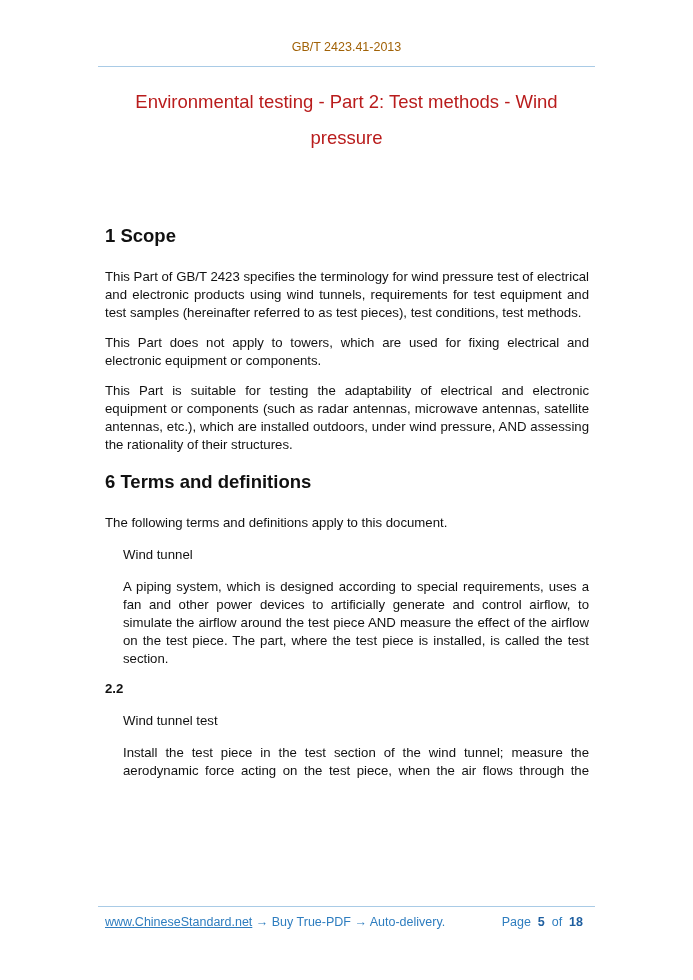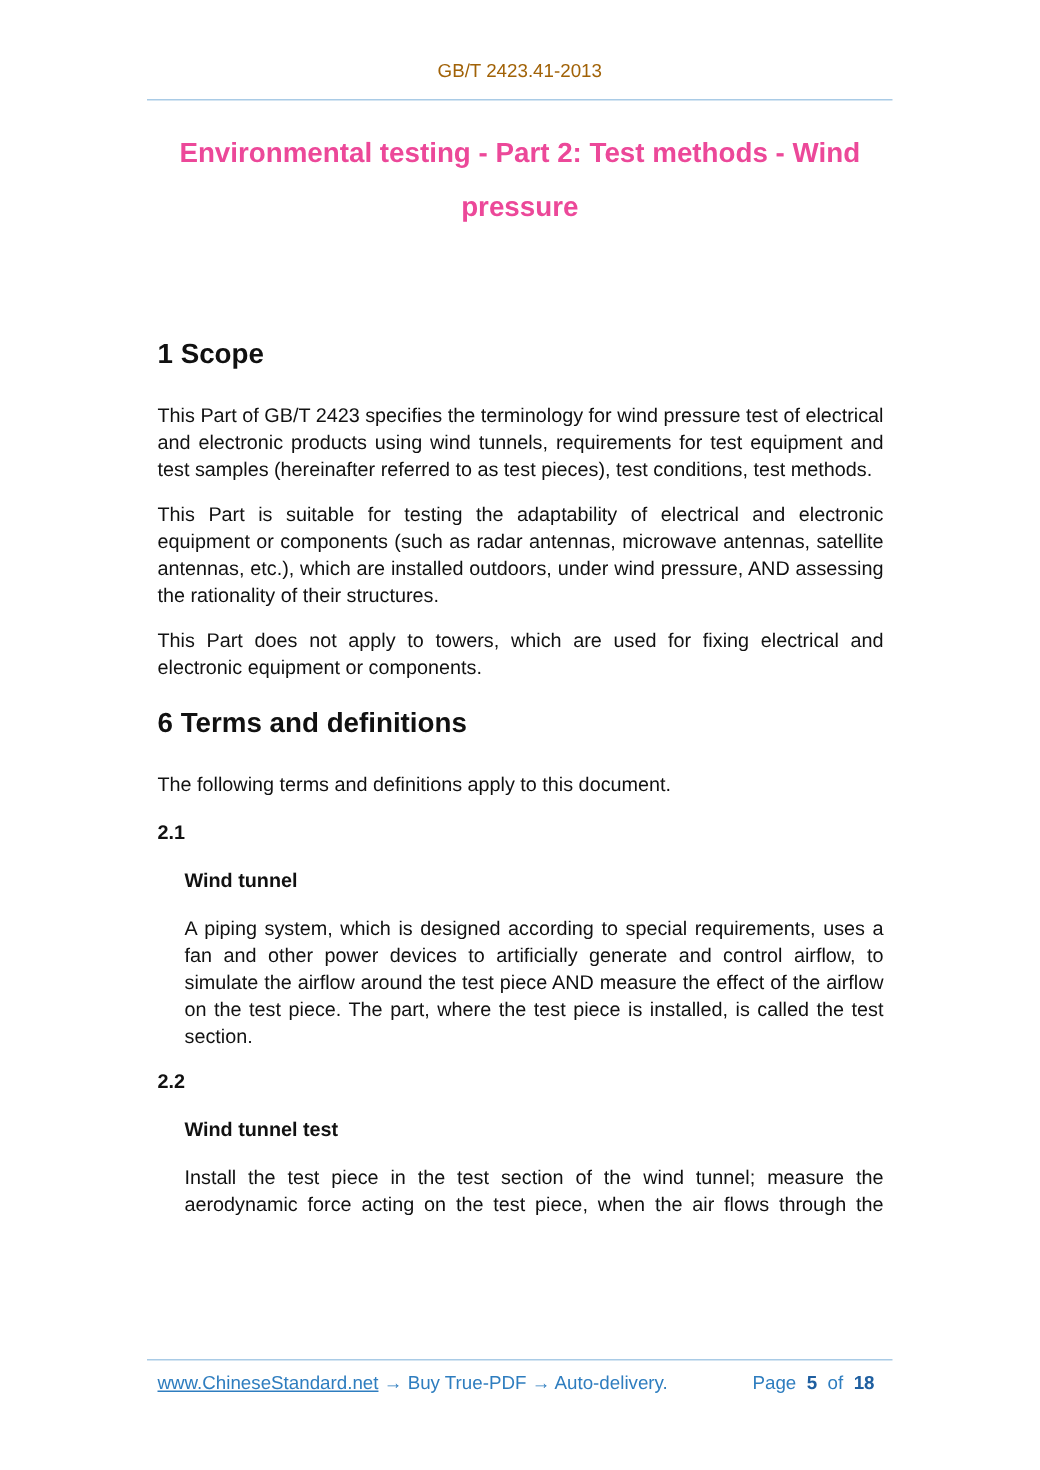--- a/index.html
+++ b/index.html
@@ -33,24 +33,24 @@
     }
     .rule.top { top: 66px; }
     .rule.bottom { top: 906px; }
 
     .doc-title {
       position: absolute;
       top: 84px;
       left: 98px;
       width: 497px;
       text-align: center;
-      font-weight: bold;
+      font-weight: normal;
       font-size: 18.5px;
       line-height: 36px;
-      color: #ec4899;
+      color: #b91c1c;
       margin: 0;
     }
 
     .content {
       position: absolute;
       top: 222px;
       left: 105px;
       width: 484px;
       font-size: 13.2px;
       line-height: 18px;
@@ -66,21 +66,21 @@
       text-align: justify;
     }
     .term-num {
       font-weight: bold;
       margin: 0 0 14px 0;
     }
     .term-block {
       padding-left: 18px;
     }
     .term-name {
-      font-weight: bold;
+      font-weight: normal;
       margin: 0 0 14px 0;
     }
     .sec2 { margin-top: 14px; }
 
     .footer {
       position: absolute;
       top: 915px;
       left: 105px;
       width: 484px;
       font-size: 12.5px;
@@ -105,30 +105,29 @@
 
 <div class="page-header">GB/T 2423.41-2013</div>
 <div class="rule top"></div>
 
 <h1 class="doc-title">Environmental testing - Part 2: Test methods - Wind pressure</h1>
 
 <div class="content">
   <section>
     <h2 class="section">1 Scope</h2>
     <p class="body">This Part of GB/T 2423 specifies the terminology for wind pressure test of electrical and electronic products using wind tunnels, requirements for test equipment and test samples (hereinafter referred to as test pieces), test conditions, test methods.</p>
+    <p class="body">This Part does not apply to towers, which are used for fixing electrical and electronic equipment or components.</p>
     <p class="body">This Part is suitable for testing the adaptability of electrical and electronic equipment or components (such as radar antennas, microwave antennas, satellite antennas, etc.), which are installed outdoors, under wind pressure, AND assessing the rationality of their structures.</p>
-    <p class="body">This Part does not apply to towers, which are used for fixing electrical and electronic equipment or components.</p>
   </section>
 
   <section class="sec2">
     <h2 class="section">6 Terms and definitions</h2>
     <p class="body" style="margin-bottom:14px;">The following terms and definitions apply to this document.</p>
 
     <div>
-      <div class="term-num">2.1</div>
       <div class="term-block">
         <div class="term-name">Wind tunnel</div>
         <p class="body">A piping system, which is designed according to special requirements, uses a fan and other power devices to artificially generate and control airflow, to simulate the airflow around the test piece AND measure the effect of the airflow on the test piece. The part, where the test piece is installed, is called the test section.</p>
       </div>
     </div>
 
     <div>
       <div class="term-num">2.2</div>
       <div class="term-block">
         <div class="term-name">Wind tunnel test</div>

